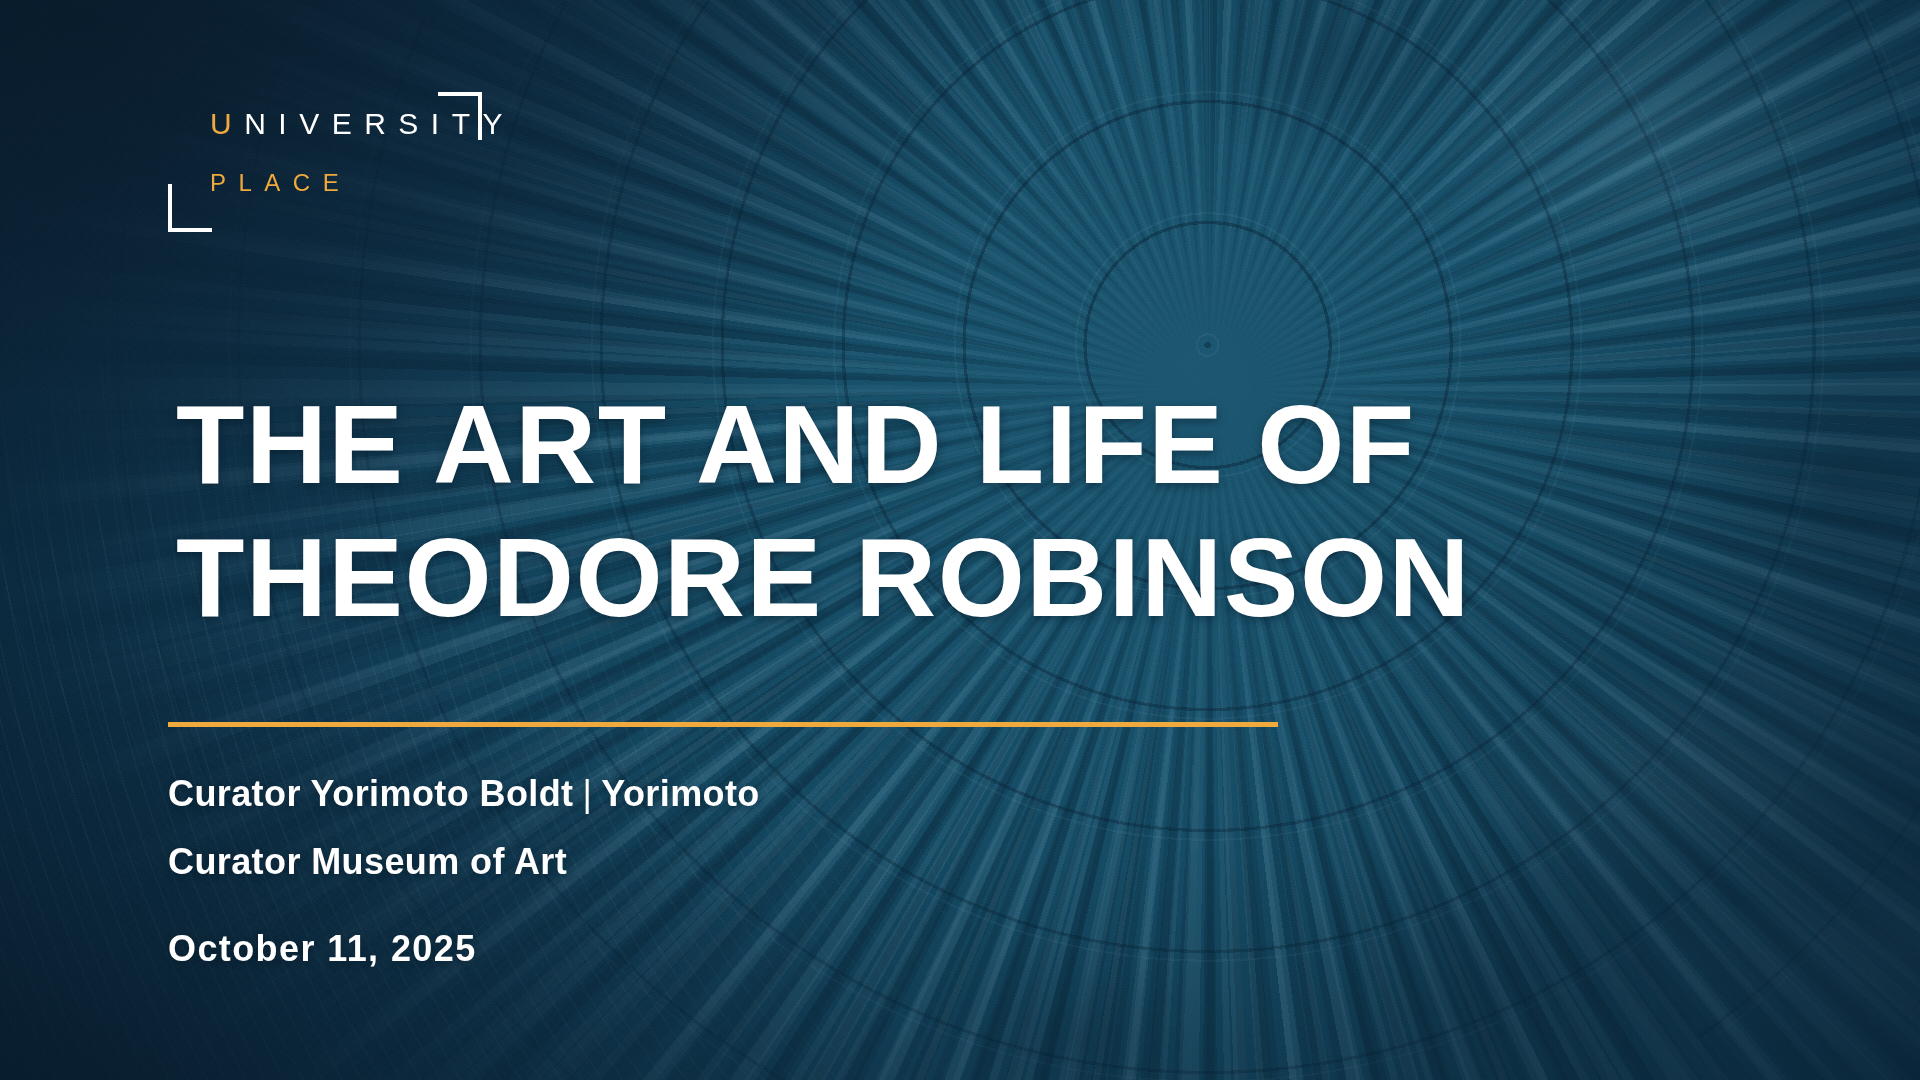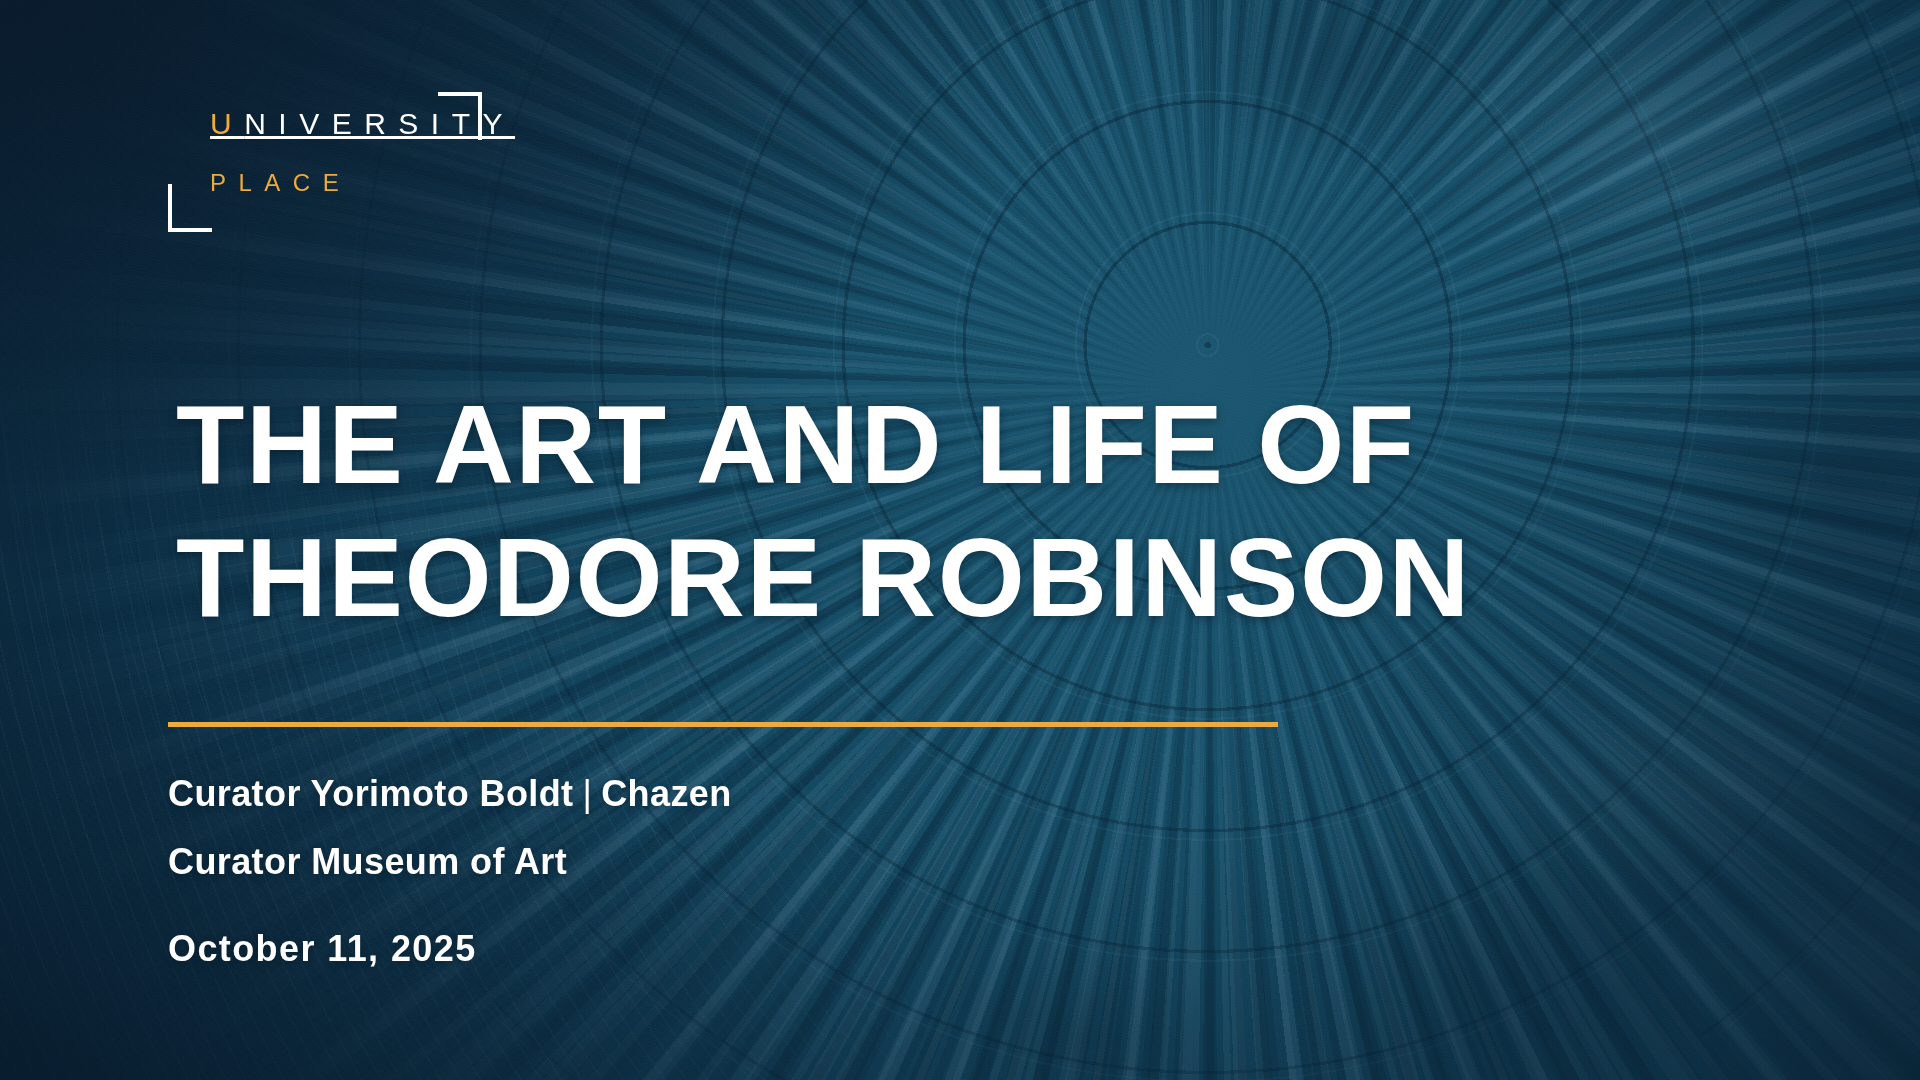--- a/index.html
+++ b/index.html
@@ -128,21 +128,21 @@
   }
 
   
   .content { position:absolute; inset:0; }
 
   
   .logo { position:absolute; left:168px; top:92px; width:440px; height:140px; }
   .logo-line { position:absolute; white-space:nowrap; font-weight:400; }
   .logo-univ {
     left:42px; top:15px;
-    font-size:30px; letter-spacing:12.5px; color:#ffffff;text-decoration:underline;
+    font-size:30px; letter-spacing:12.5px; color:#ffffff;
   }
   .logo-univ .u-first { color:#efa93c; }
   .logo-place {
     left:42px; top:77px;
     font-size:24px; letter-spacing:12.5px; color:#efa93c;
   }
   .brk { position:absolute; }
   .brk-tr { right:126px; top:0; width:44px; height:48px;
             border-top:4px solid #ffffff; border-right:4px solid #ffffff; }
   .brk-bl { left:0; bottom:0; width:44px; height:48px;
@@ -211,20 +211,20 @@
     </div>
 
     <h1 class="title">
       <span class="title-l1">THE ART AND LIFE OF</span>
       <span class="title-l2">THEODORE ROBINSON</span>
     </h1>
 
     <div class="rule"></div>
 
     <div class="byline">
-      <span>Curator Yorimoto Boldt</span><span class="sep">|</span><span>Chazen</span>
+      <span>Curator Yorimoto Boldt</span><span class="sep">|</span><span>Yorimoto</span>
       <span class="byline-l2">Curator Museum of Art</span>
     </div>
 
     <div class="date">October 11, 2025</div>
 
   </div>
 </div>
 
 </body></html>

